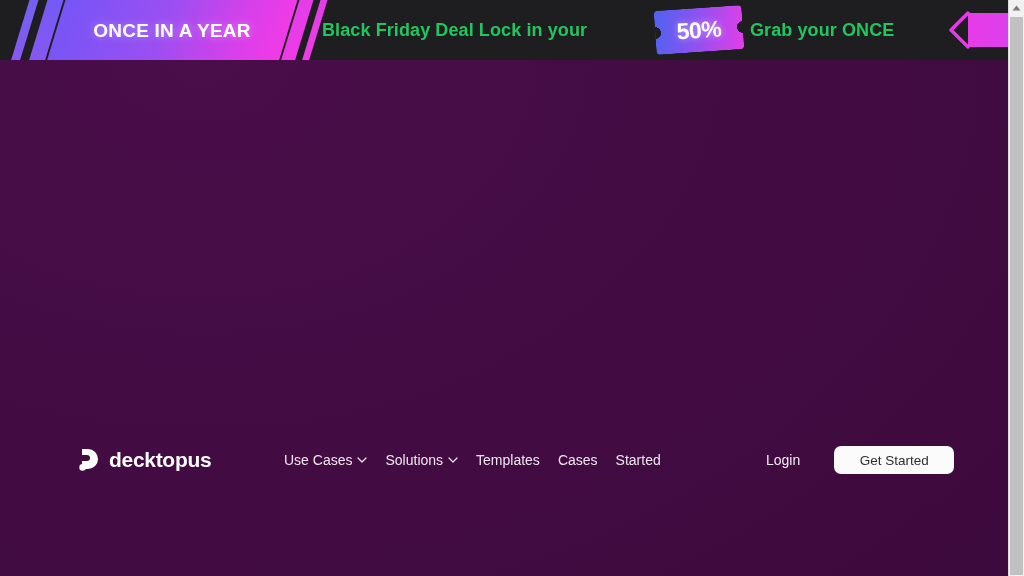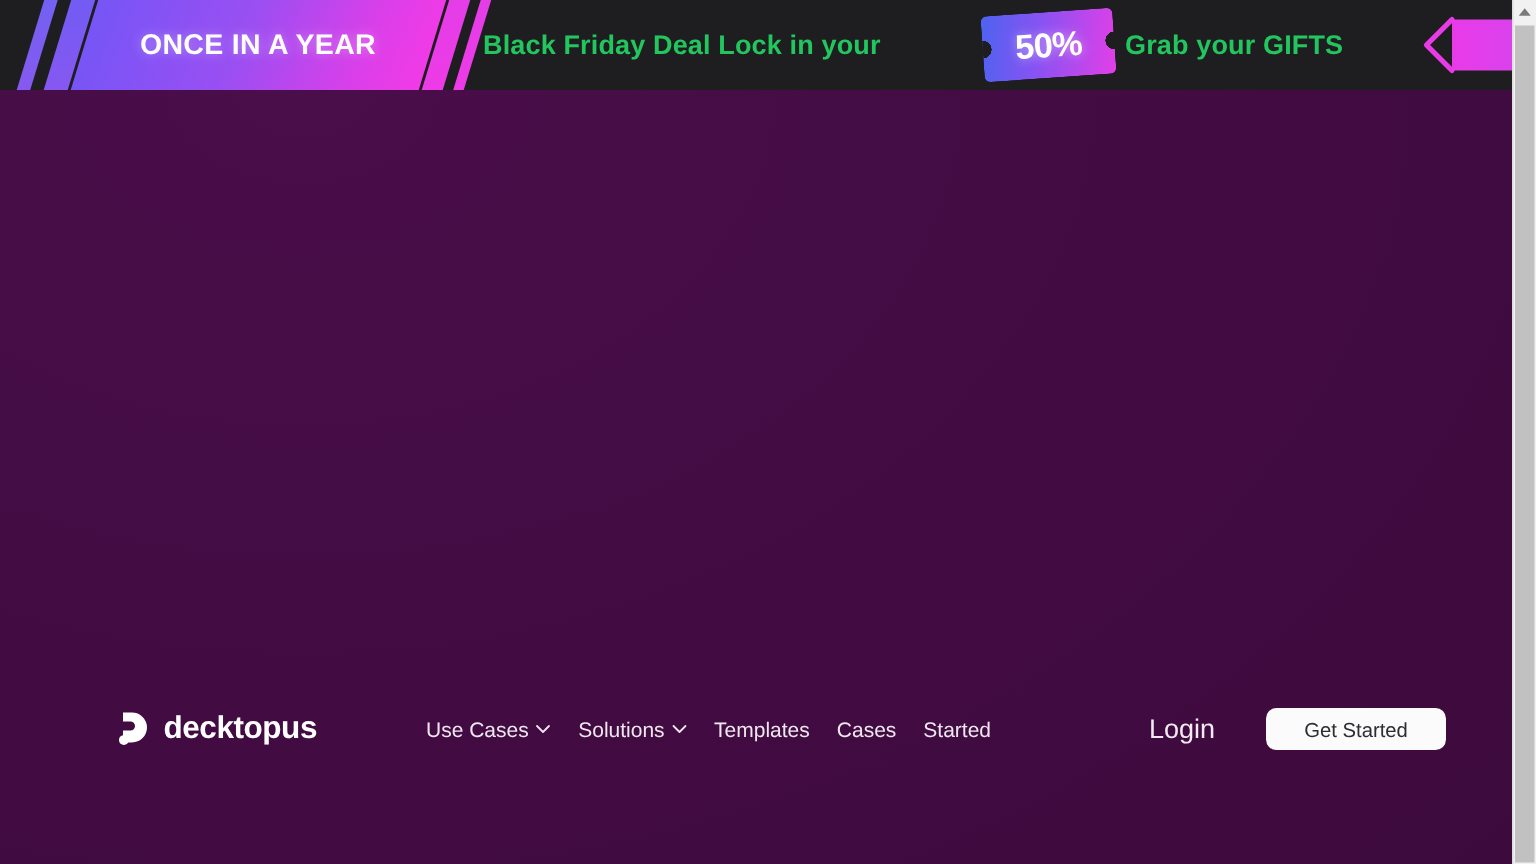--- a/index.html
+++ b/index.html
@@ -135,21 +135,21 @@
     top:13px;
     width:48px;
     height:34px;
     background:linear-gradient(90deg,#e93ae8 0%,#d743ec 100%);
   }
 
   
   .navbar {
     position:absolute;
     left:0;
-    top:456px;
+    top:430px;
     width:1008px;
     height:60px;
     display:flex;
     align-items:center;
   }
   .brand {
     position:absolute;
     left:78px;
     display:flex;
     align-items:center;
@@ -183,21 +183,21 @@
   .caret { width:10px; height:6px; display:block; }
 
   .nav-right {
     position:absolute;
     left:766px;
     display:flex;
     align-items:center;
   }
   .login-link {
     color:#f2eaf2;
-    font-size:18px;
+    font-size:14px;
     cursor:pointer;
   }
   .cta-button {
     margin-left:34px;
     width:120px;
     height:28px;
     background:#fbfbfb;
     border-radius:7px;
     display:flex;
     align-items:center;
@@ -253,21 +253,21 @@
 
       <div class="stripe stripe-c"></div>
       <div class="stripe stripe-d"></div>
 
       <div class="promo-text promo-text-1">Black Friday Deal Lock in your</div>
 
       <div class="ticket">
         <span class="ticket-label">50%</span>
       </div>
 
-      <div class="promo-text promo-text-2">Grab your GIFTS</div>
+      <div class="promo-text promo-text-2">Grab your ONCE</div>
 
       <svg class="chev" viewBox="0 0 26 40">
         <polyline points="22,3 5,20 22,37" fill="none" stroke="#e93ae8" stroke-width="3.5" stroke-linecap="round" stroke-linejoin="round"></polyline>
       </svg>
 
       <div class="arrow-block"></div>
     </div>
 
     <div class="navbar">
 

